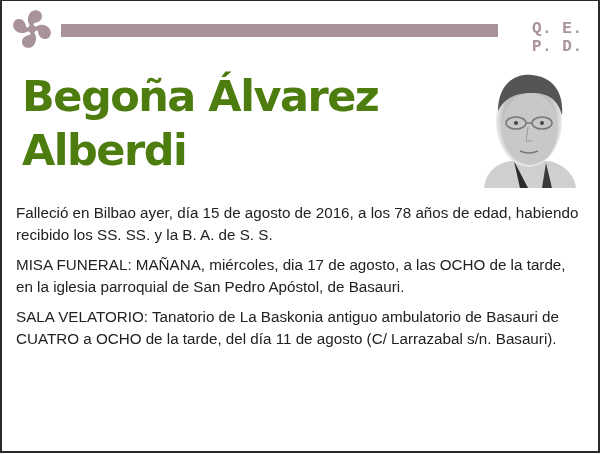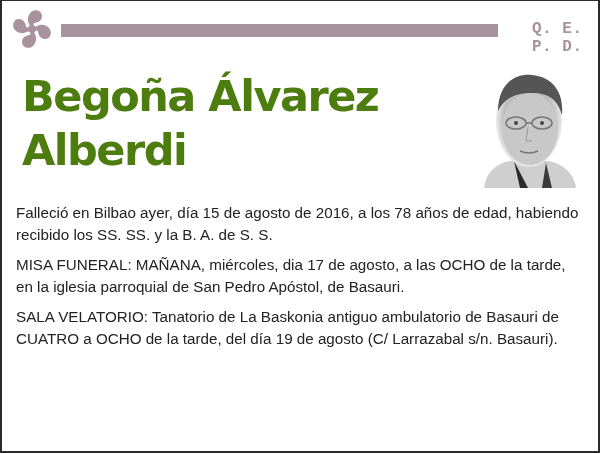--- a/index.html
+++ b/index.html
@@ -75,15 +75,15 @@
       <circle cx="40" cy="60" r="2" fill="#444"></circle>
       <circle cx="66" cy="60" r="2" fill="#444"></circle>
       <path d="M52 64 L50 78 L56 78" fill="none" stroke="#999" stroke-width="1"></path>
       <path d="M44 88 Q53 92 62 88" fill="none" stroke="#777" stroke-width="1.5"></path>
     </svg>
   </div>
 
   <div class="body">
     <p>Falleció en Bilbao ayer, día 15 de agosto de 2016, a los 78 años de edad, habiendo recibido los SS. SS. y la B. A. de S. S.</p>
     <p class="bold">MISA FUNERAL: MAÑANA, miércoles, dia 17 de agosto, a las OCHO de la tarde, en la iglesia parroquial de San Pedro Apóstol, de Basauri.</p>
-    <p class="bold">SALA VELATORIO: Tanatorio de La Baskonia antiguo ambulatorio de Basauri de CUATRO a OCHO de la tarde, del día 19 de agosto (C/ Larrazabal s/n. Basauri).</p>
+    <p class="bold">SALA VELATORIO: Tanatorio de La Baskonia antiguo ambulatorio de Basauri de CUATRO a OCHO de la tarde, del día 11 de agosto (C/ Larrazabal s/n. Basauri).</p>
   </div>
 </div>
 
 </body></html>

